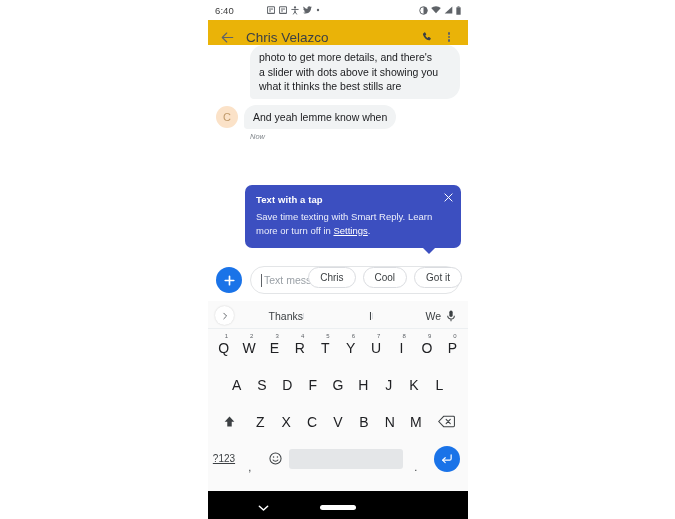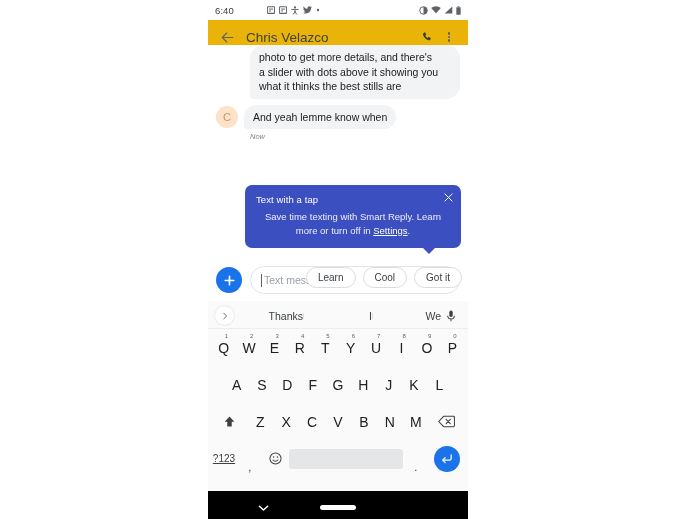--- a/index.html
+++ b/index.html
@@ -117,29 +117,28 @@
     position: relative;
     background: #3c4fc0;
     border-radius: 7px;
     padding: 9px 11px 11px 11px;
     color: #ffffff;
     box-sizing: border-box;
   }
   .tooltip h4 {
     margin: 0 0 5px 0;
     font-size: 9.5px;
-    font-weight: normal;
+    font-weight: bold;
     letter-spacing: .1px;
   }
   .tooltip p {
     margin: 0;
     font-size: 9.5px;
     line-height: 13.5px;
     color: #eceefb;
-    text-align: center;
   }
   .tooltip a { color: #ffffff; text-decoration: underline; }
   .tooltip .x {
     position: absolute;
     right: 7px; top: 6px;
     width: 12px; height: 12px;
     display: flex; align-items: center; justify-content: center;
   }
   .tail {
     position: absolute;
@@ -402,21 +401,21 @@
               <path d="M1 1 L9 9 M9 1 L1 9" stroke="#ffffff" stroke-width="1.1" stroke-linecap="round"></path>
             </svg>
         </div>
         <h4>Text with a tap</h4>
         <p><span>Save time texting with Smart Reply. Learn more or turn off in </span><a href="#">Settings</a><span>.</span></p>
         <div class="tail"></div>
       </div>
     </div>
 
     <div class="chips">
-      <div class="chip">Learn</div>
+      <div class="chip">Chris</div>
       <div class="chip">Cool</div>
       <div class="chip">Got it</div>
     </div>
   </div>
 
   <div class="composer">
     <div class="fab">
       <svg width="13" height="13" viewBox="0 0 14 14">
           <path d="M7 2.4 V11.6 M2.4 7 H11.6" stroke="#ffffff" stroke-width="1.8" stroke-linecap="round"></path>
         </svg>

